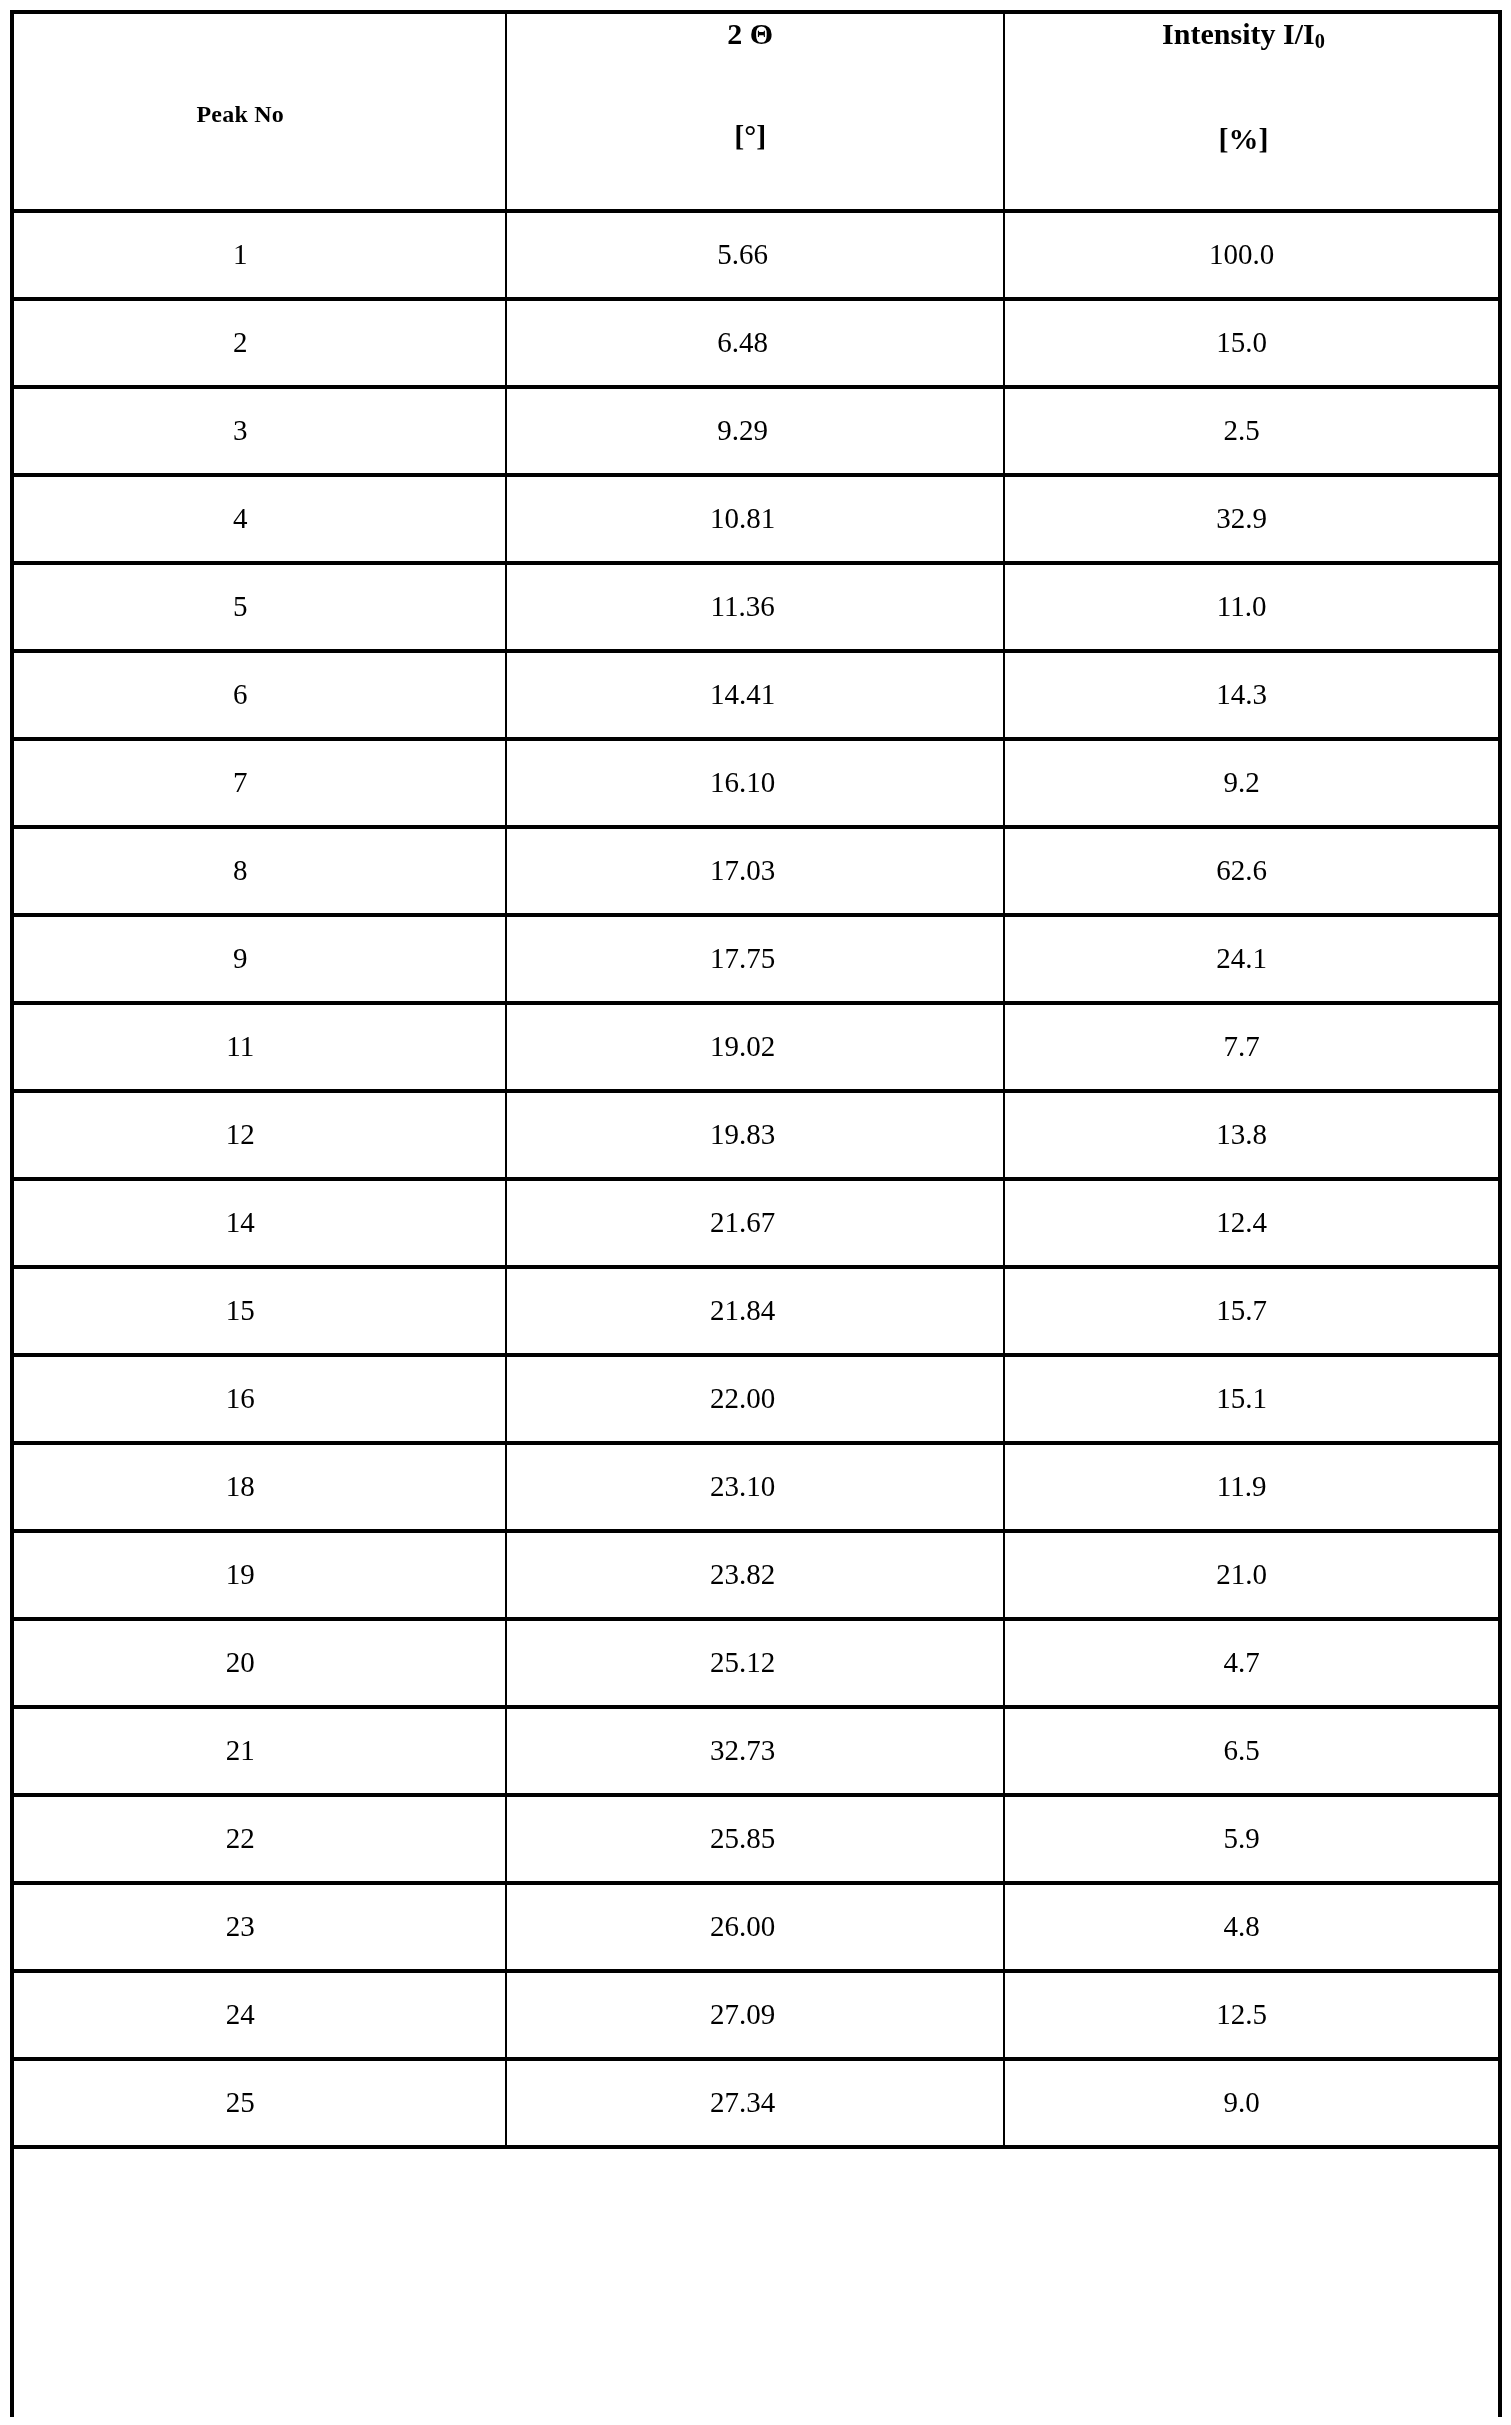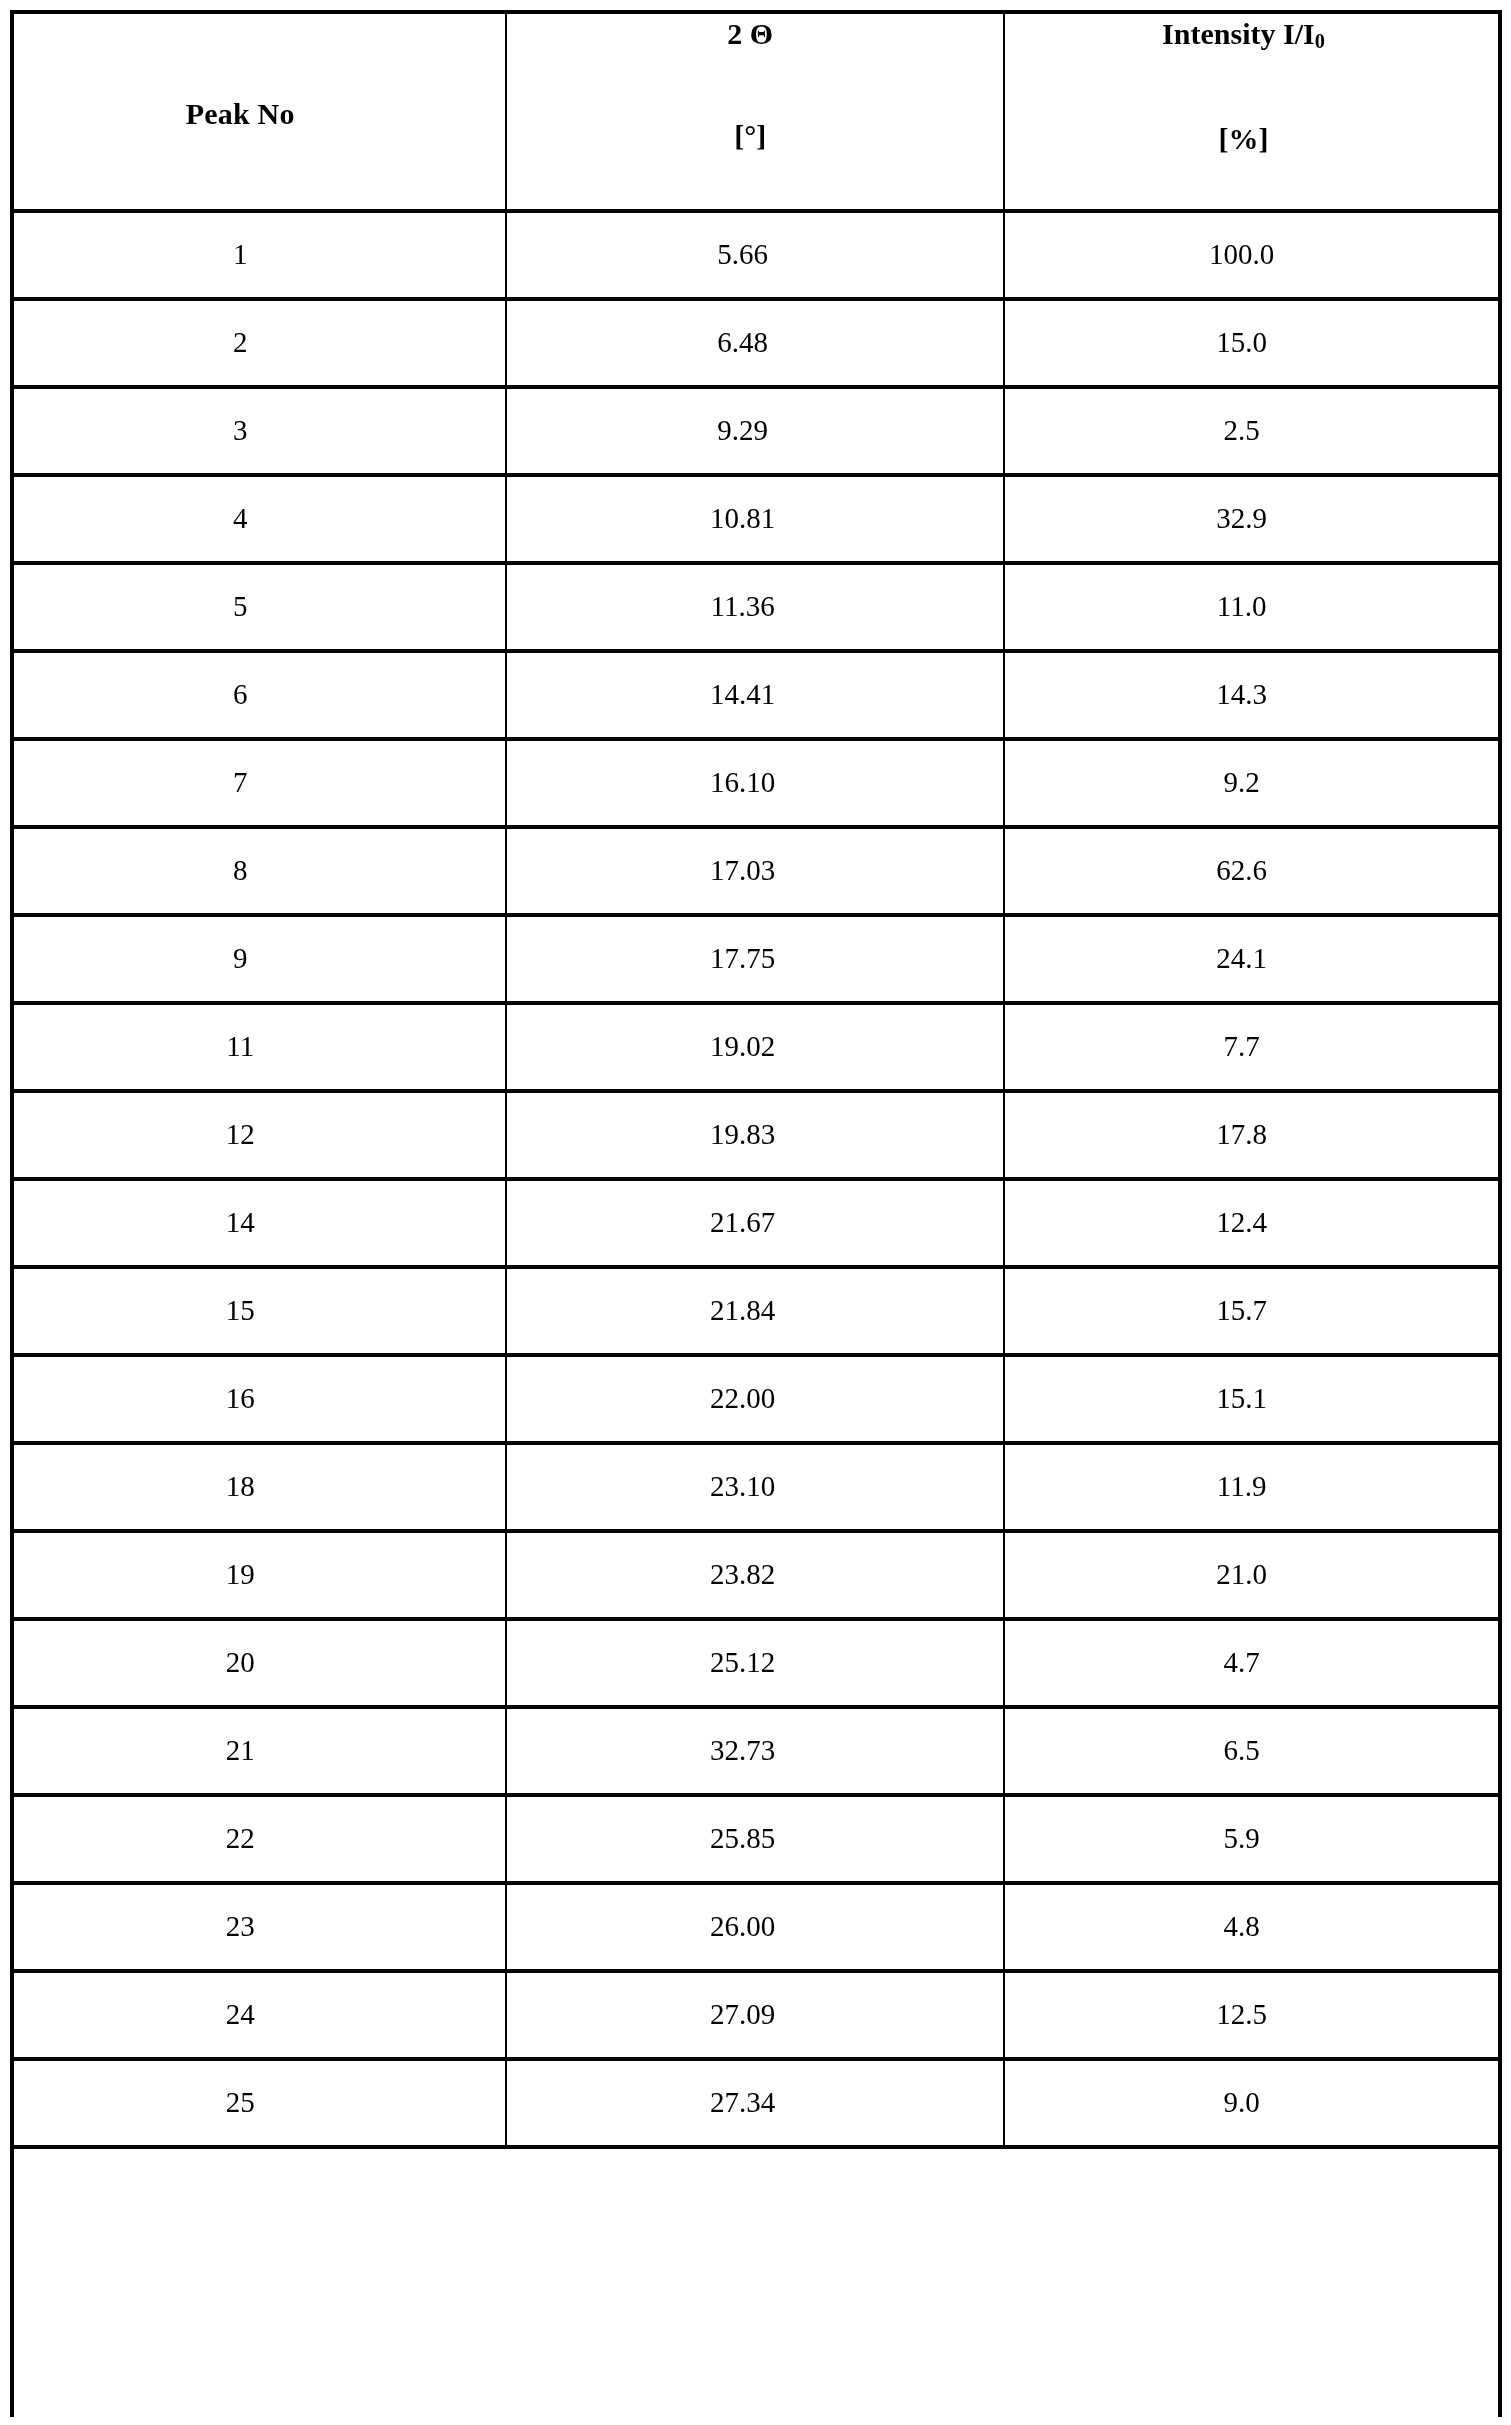--- a/index.html
+++ b/index.html
@@ -63,21 +63,21 @@
     box-sizing: border-box;
   }
 
   .hdr-peak {
     display: flex;
     align-items: center;
     justify-content: center;
     height: 195px;
     box-sizing: border-box;
     padding-right: 34px;
-    font-size: 30px;
+    font-size: 24px;
     letter-spacing: 0.2px;
   }
 
   .hdr-title {
     line-height: 1;
     padding-top: 5.3px;
     white-space: nowrap;
   }
   .hdr-spacer {
     flex: 0 0 72px;
@@ -222,21 +222,21 @@
           <td class="cell cell-int divider-left">24.1</td>
         </tr>
         <tr class="data-row">
           <td class="cell cell-peak">11</td>
           <td class="cell cell-two divider-left">19.02</td>
           <td class="cell cell-int divider-left">7.7</td>
         </tr>
         <tr class="data-row">
           <td class="cell cell-peak">12</td>
           <td class="cell cell-two divider-left">19.83</td>
-          <td class="cell cell-int divider-left">17.8</td>
+          <td class="cell cell-int divider-left">13.8</td>
         </tr>
         <tr class="data-row">
           <td class="cell cell-peak">14</td>
           <td class="cell cell-two divider-left">21.67</td>
           <td class="cell cell-int divider-left">12.4</td>
         </tr>
         <tr class="data-row">
           <td class="cell cell-peak">15</td>
           <td class="cell cell-two divider-left">21.84</td>
           <td class="cell cell-int divider-left">15.7</td>

